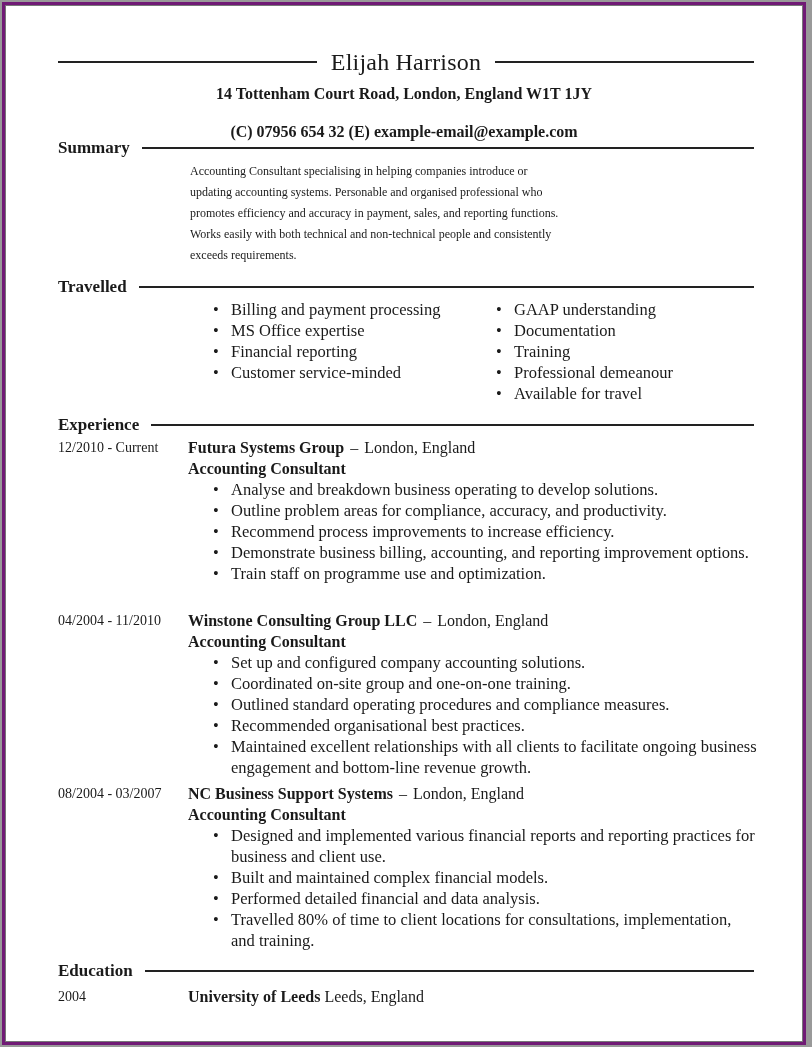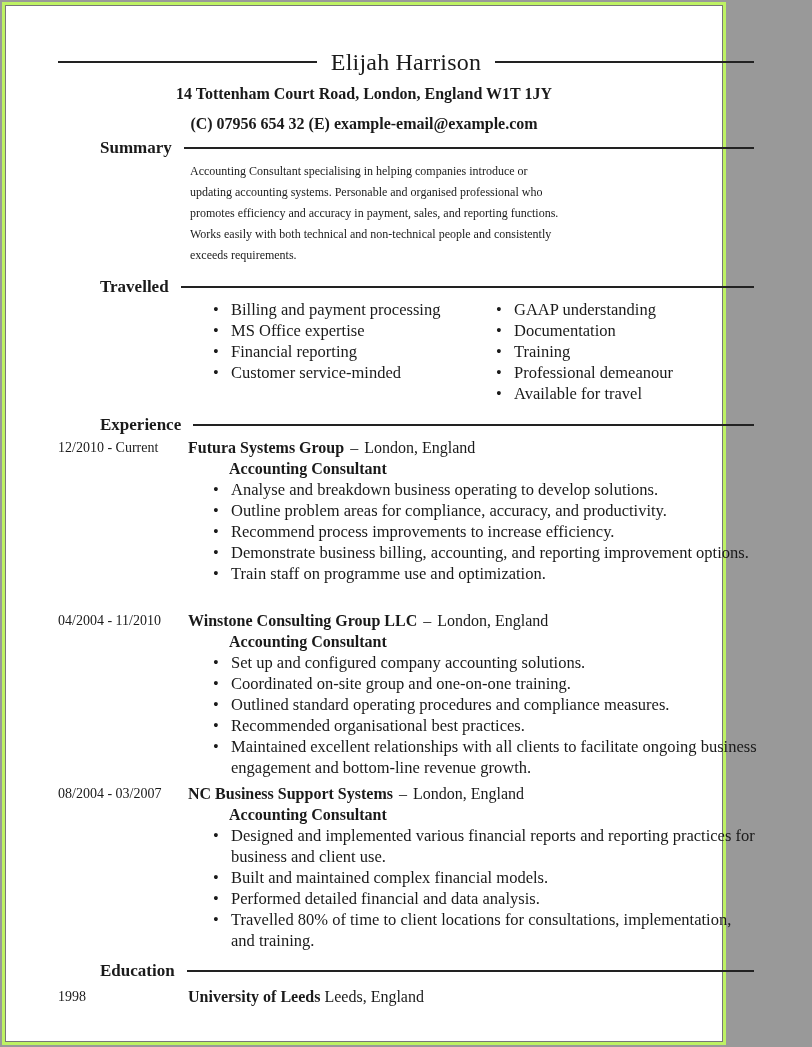--- a/index.html
+++ b/index.html
@@ -1,50 +1,50 @@
 <!DOCTYPE html>
 <html><head>
 <meta charset="utf-8">
 <style>
   * { box-sizing: border-box; margin: 0; padding: 0; }
   html, body { width: 812px; height: 1047px; background: #999; overflow: hidden; }
   body { font-family: "Liberation Serif", "DejaVu Serif", serif; color: #1a1a1a; }
   .page-frame {
-    position: absolute; left: 2px; top: 2px; width: 724px; height: 1043px;
-    border: 3px solid #bef264; background: #777;
+    position: absolute; left: 2px; top: 2px; width: 804px; height: 1043px;
+    border: 3px solid #701a75; background: #777;
   }
   .page {
     position: absolute; left: 1px; top: 1px; right: 1px; bottom: 1px;
     background: #fff;
   }
   
   .header-rule-row { position: absolute; left: 52px; width: 696px; top: 44px; height: 24px; display: flex; align-items: center; }
   .header-rule-row .rule { flex: 1; height: 2px; background: #222; }
   .name { font-size: 24px; padding: 0 14px; line-height: 24px; letter-spacing: 0.2px; white-space: nowrap; }
   .addr { position: absolute; left: 0; right: 0; text-align: center; font-size: 16px; font-weight: bold; line-height: 20px; }
   .addr.l1 { top: 78px; }
-  .addr.l2 { top: 108px; text-align: center; }
+  .addr.l2 { top: 116px; text-align: center; }
 
   .section-head { position: absolute; left: 52px; width: 696px; height: 20px; display: flex; align-items: center; }
-  .section-head .label { font-size: 17px; font-weight: bold; white-space: nowrap; padding-right: 12px; line-height: 20px; margin-left: 42px; }
+  .section-head .label { font-size: 17px; font-weight: bold; white-space: nowrap; padding-right: 12px; line-height: 20px; }
   .section-head .rule { flex: 1; height: 2px; background: #222; }
 
   .summary { position: absolute; left: 184px; width: 580px; font-size: 12px; line-height: 21px; }
 
   .hl-col { position: absolute; list-style: none; font-size: 16.5px; line-height: 21px; }
   .hl-col li, .bullets li { position: relative; padding-left: 18px; }
   .hl-col li::before, .bullets li::before { content: "\2022"; position: absolute; left: 0; top: 0; }
 
   .job { position: absolute; left: 52px; width: 700px; }
   .job .date { position: absolute; left: 0; top: 0; font-size: 14px; line-height: 21px; white-space: nowrap; }
   .job .right { position: absolute; left: 130px; top: 0; width: 570px; }
   .job .company-line { font-size: 16px; line-height: 21px; white-space: nowrap; }
   .job .company { font-weight: bold; }
   .job .dash { padding: 0 6px; }
-  .job .title { font-size: 16px; font-weight: bold; line-height: 21px; margin-left: 41px; }
+  .job .title { font-size: 16px; font-weight: bold; line-height: 21px; }
   .bullets { list-style: none; margin-left: 25px; font-size: 16.5px; line-height: 21px; width: 545px; }
 
   .edu { position: absolute; left: 52px; top: 980px; width: 700px; font-size: 16px; line-height: 21px; }
   .edu .year { position: absolute; left: 0; font-size: 14px; }
   .edu .school { position: absolute; left: 130px; white-space: nowrap; }
   .edu .school b { font-weight: bold; }
 </style>
 </head>
 <body>
 
@@ -142,18 +142,18 @@
         <li>Travelled 80% of time to client locations for consultations, implementation, and training.</li>
       </ul>
     </div>
   </div>
 
   <div class="section-head" style="top:955px;">
     <span class="label">Education</span>
     <span class="rule"></span>
   </div>
   <div class="edu">
-    <span class="year">1998</span>
+    <span class="year">2004</span>
     <span class="school"><b>University of Leeds</b> <span>Leeds, England</span></span>
   </div>
 
 </div>
 </div>
 
 </body></html>

